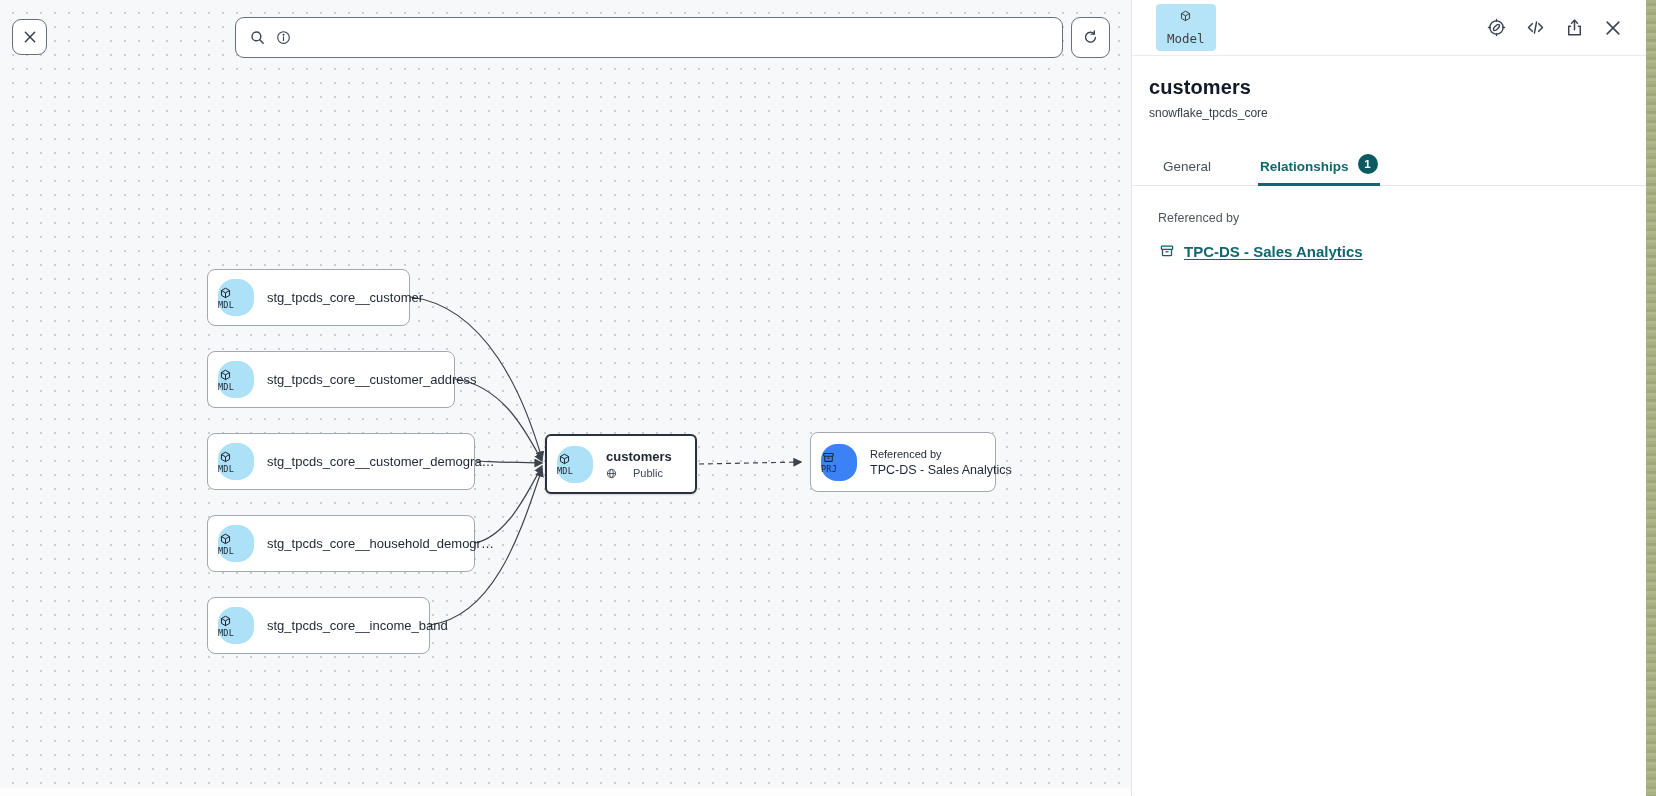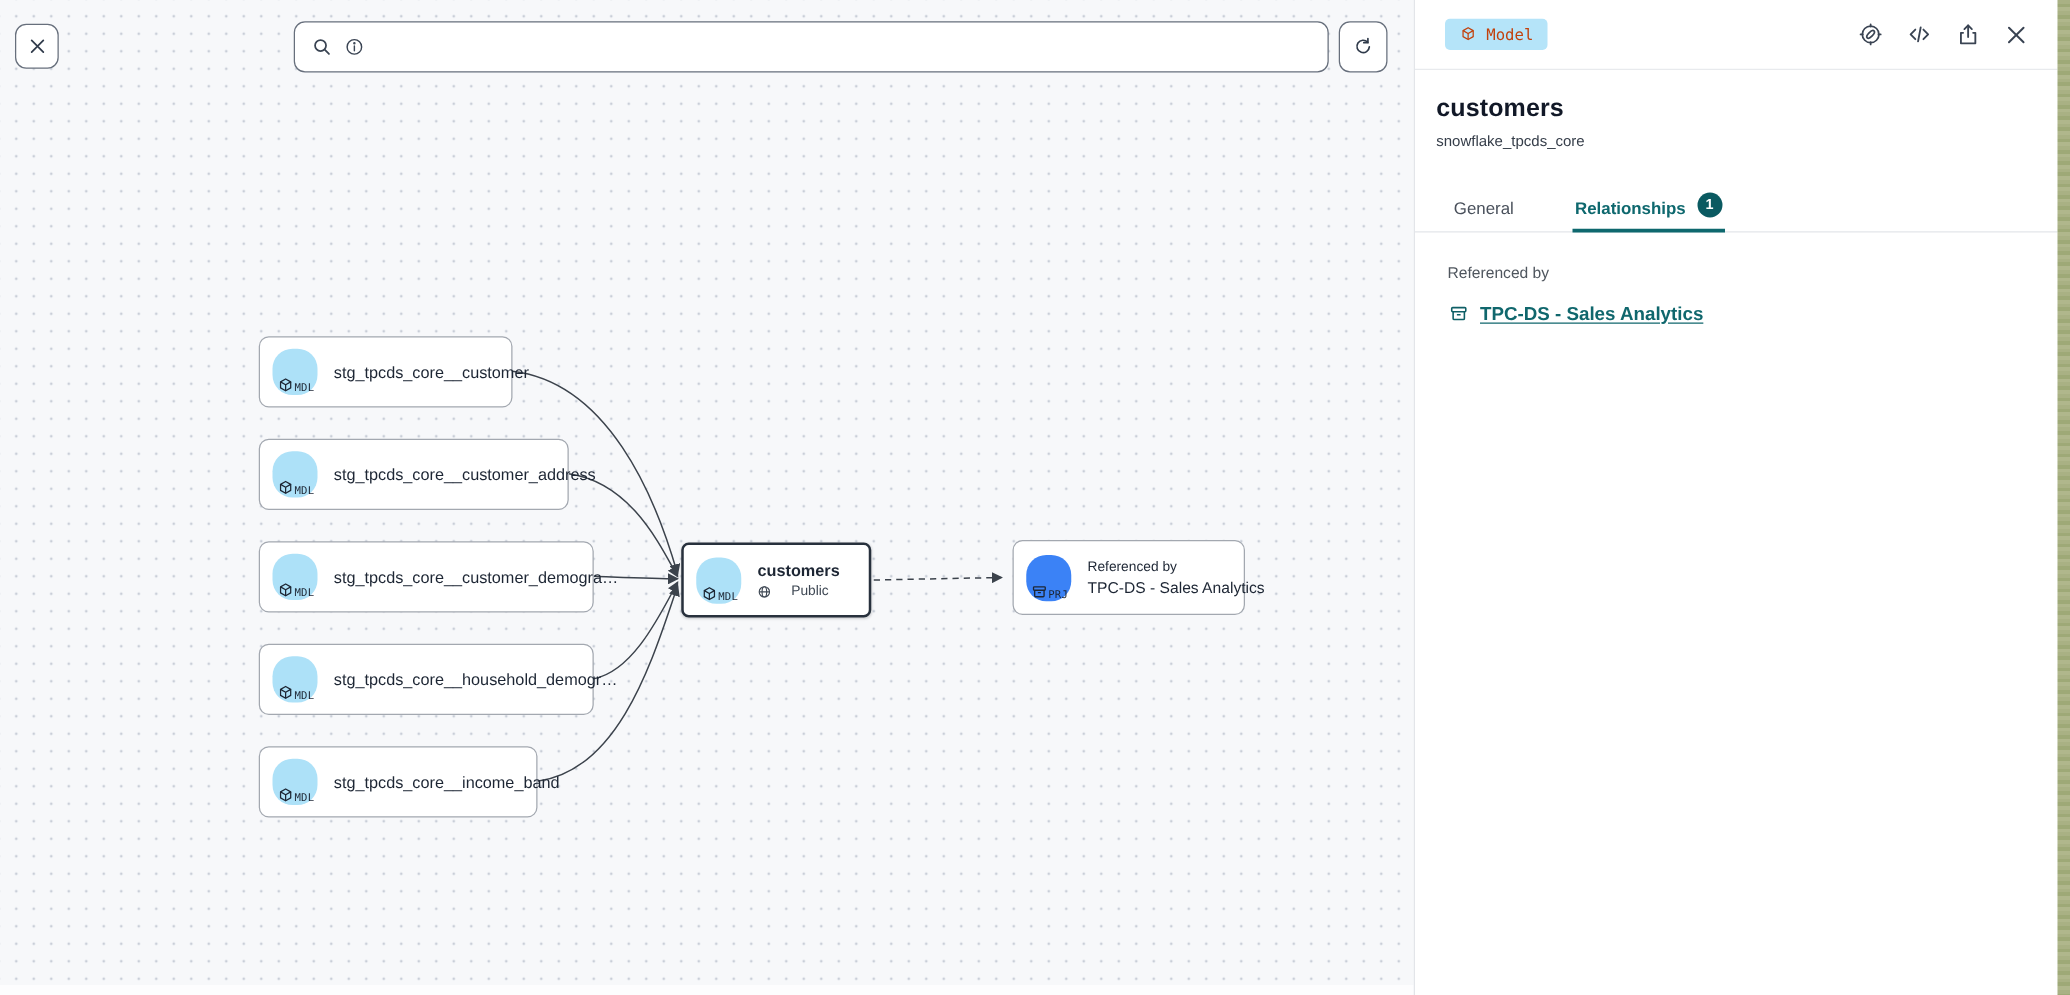--- a/index.html
+++ b/index.html
@@ -34,42 +34,42 @@
   
   .edges { position:absolute; left:0; top:0; width:1131px; height:796px; z-index:1; pointer-events:none; }
   .node {
     position:absolute; z-index:2; background:#fff; border:1px solid #a3a8b0; border-radius:8px;
     display:flex; align-items:center; padding-left:10px; gap:13px; cursor:pointer;
     height:57px; font-size:13px; color:#1d2634;
   }
   .node.selected { border:2px solid #28313d; border-radius:6px; height:60px; box-shadow:0 1px 2px rgba(20,25,35,.18); }
   .node-icon {
     width:36px; height:37px; border-radius:16px; flex:none;
-    display:flex; flex-direction:row; align-items:flex-end; justify-content:center; gap:0;
+    display:flex; flex-direction:column; align-items:flex-start; justify-content:center; gap:0;
     color:#1d2634;
   }
   .node-icon.mdl { background:#ade1f8; }
   .node-icon.prj { background:#3b82f6; }
   .node-icon .icon-label { font-family:"DejaVu Sans Mono", monospace; font-size:8.5px; line-height:9px; letter-spacing:.2px; }
   .node-label { white-space:nowrap; }
   .node-col { display:flex; flex-direction:column; gap:3px; }
   .node-col .node-title { font-weight:600; font-size:13px; }
   .node-sub { display:flex; align-items:center; gap:16px; font-size:11px; color:#3f4854; }
   .prj-caption { font-size:11px; color:#1d2634; }
   .prj-label { font-size:12.5px; color:#1d2634; white-space:nowrap; }
 
   
   .panel {
     position:absolute; left:1131px; top:0; width:515px; height:796px; background:#fff;
     border-left:1px solid #e3e5e9; z-index:20; color:#1d2634;
   }
   .panel-header { height:56px; display:flex; align-items:center; justify-content:space-between; padding:0 20px 0 24px; border-bottom:1px solid #e8eaed; }
   .type-badge {
     display:inline-flex; align-items:center; gap:7px; background:#b5e4f9; border-radius:4px;
-    padding:5px 11px; font-family:"DejaVu Sans Mono", monospace; font-size:12.5px; color:#c2410c;
+    padding:5px 11px; font-family:"DejaVu Sans Mono", monospace; font-size:12.5px; color:#404040;flex-direction:column;
   }
   .header-icons { display:flex; align-items:center; gap:13px; }
   .hicon { width:26px; height:26px; display:flex; align-items:center; justify-content:center; cursor:pointer; color:#3a4453; }
 
   .title-block { padding:20px 24px 0 17px; }
   .panel-title { font-size:20px; font-weight:700; color:#111827; letter-spacing:.1px; }
   .panel-sub { margin-top:7px; font-size:12px; color:#353d49; }
 
   .tabs { margin-top:25px; display:flex; padding-left:29px; border-bottom:1px solid #e4e6ea; }
   .tab { padding:9px 2px 11px; margin-right:45px; font-size:13.5px; color:#49505b; cursor:pointer;

